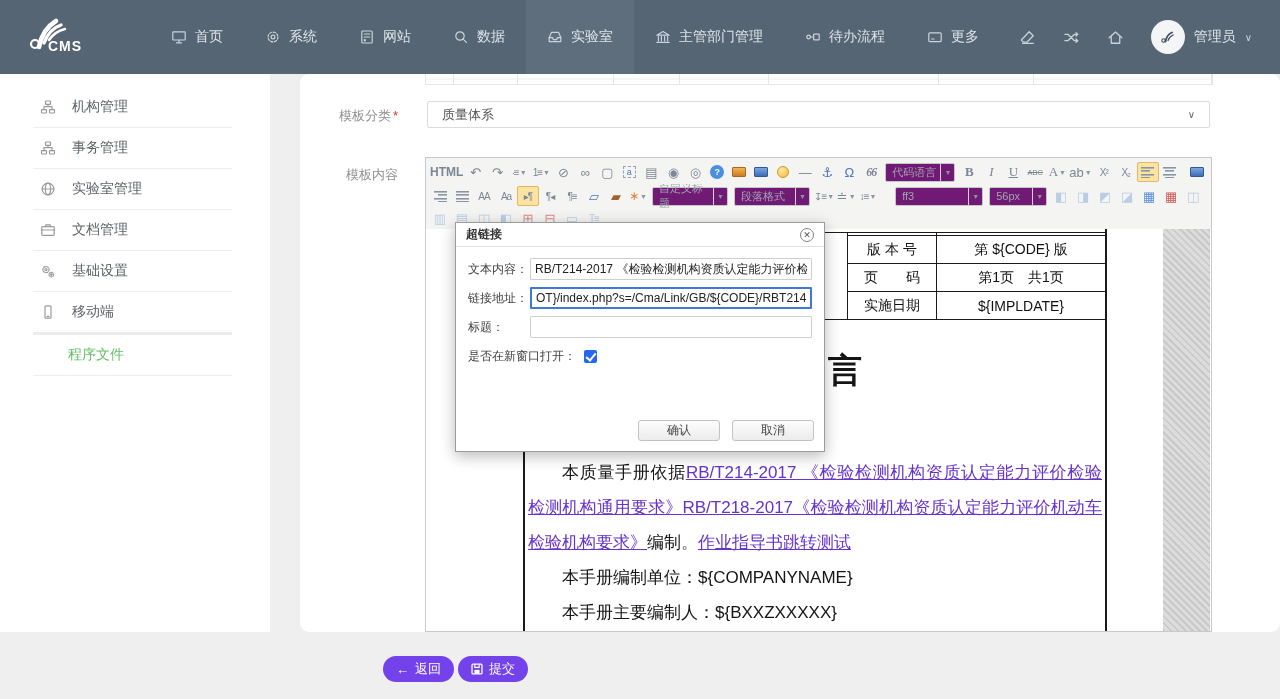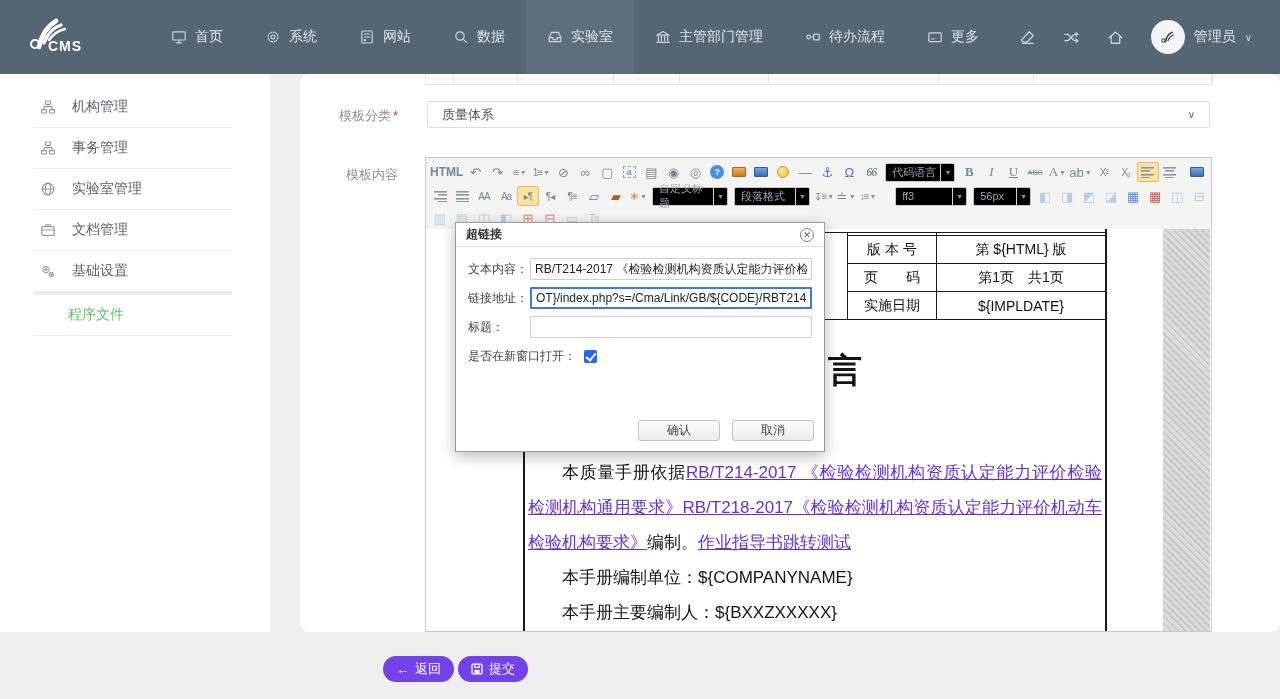--- a/index.html
+++ b/index.html
@@ -84,21 +84,21 @@
           background-image:linear-gradient(#8a95a3,#8a95a3),linear-gradient(#8a95a3,#8a95a3),
                            linear-gradient(#8a95a3,#8a95a3),linear-gradient(#8a95a3,#8a95a3); }
   .g-al { background-size:13px 1.6px,9px 1.6px,13px 1.6px,9px 1.6px;
           background-position:0 1px,0 4.4px,0 7.8px,0 11px; }
   .g-ac { background-size:13px 1.6px,9px 1.6px,13px 1.6px,9px 1.6px;
           background-position:0 1px,2px 4.4px,0 7.8px,2px 11px; }
   .g-ar { background-size:13px 1.6px,9px 1.6px,13px 1.6px,9px 1.6px;
           background-position:0 1px,4px 4.4px,0 7.8px,4px 11px; }
   .g-aj { background-size:13px 1.6px,13px 1.6px,13px 1.6px,13px 1.6px;
           background-position:0 1px,0 4.4px,0 7.8px,0 11px; }
-  .tb-select { height:19px; border:1px solid #c6c6c6; background:#000000; color:#a0a6ad;
+  .tb-select { height:19px; border:1px solid #c6c6c6; background:#701a75; color:#a0a6ad;
                font-size:11px; display:flex; align-items:center; padding-left:6px; margin:0 3px;
                border-radius:2px; cursor:pointer; flex:0 0 auto; }
   .tb-select .sel-arrow { height:100%; display:flex; align-items:center; padding:0 3px;
                border-left:1px solid #d4d4d4; margin-left:auto; font-size:7px; color:#8a95a3; }
   .push { margin-left:auto; }
 
   .editor-content { position:absolute; top:71px; left:0; right:0; bottom:0; background:#fff;
                     overflow:hidden; }
   .hatch { position:absolute; top:0; bottom:0; right:1px; width:47px;
            background:repeating-linear-gradient(45deg,#c9c9c9 0 2px,#dcdcdc 2px 5px); }
@@ -314,20 +314,29 @@
         <svg viewBox="0 0 16 16" fill="none" stroke="currentColor" stroke-width="1.2" stroke-linecap="round" stroke-linejoin="round">
           <circle cx="6" cy="6.6" r="3.1" stroke-dasharray="1.7 1.3"></circle>
           <circle cx="6" cy="6.6" r="1.1"></circle>
           <circle cx="11.3" cy="11.6" r="2.3" stroke-dasharray="1.4 1.1"></circle>
           <circle cx="11.3" cy="11.6" r=".7"></circle>
         </svg>
       </span>
       <span>基础设置</span>
     </div>
     <div class="side-div"></div>
+    <div class="side-item">
+      <span class="side-ic">
+        <svg viewBox="0 0 16 16" fill="none" stroke="currentColor" stroke-width="1.2" stroke-linecap="round" stroke-linejoin="round">
+          <rect x="5" y="1.8" width="6" height="12.4" rx="1"></rect>
+          <path d="M7 12.3h2"></path>
+        </svg>
+      </span>
+      <span>移动端</span>
+    </div>
     <div class="side-div"></div>
     <div class="side-div"></div>
     <div class="side-div"></div>
     <div class="side-item child green">
       <span>程序文件</span>
     </div>
     <div class="side-div"></div>
   </div>
 
 <div class="content">
@@ -504,21 +513,21 @@
             <span class="tb-dd">▼</span>
           </span>
           <span class="tb-btn">
             <span>≐</span>
             <span class="tb-dd">▼</span>
           </span>
           <span class="tb-btn">
             <span class="g-small">↕≡</span>
             <span class="tb-dd">▼</span>
           </span>
-          <span class="tb-select" style="width: 72px; margin-left: 16px;">
+          <span class="tb-select" style="width: 88px; margin-left: 16px;">
             <span>ff3</span>
             <span class="sel-arrow">▼</span>
           </span>
           <span class="tb-select" style="width: 58px;">
             <span>56px</span>
             <span class="sel-arrow">▼</span>
           </span>
           <span class="tb-btn">
             <span class="g-dis">◧</span>
           </span>
@@ -584,21 +593,21 @@
               <col style="width:169px">
             </colgroup>
           <tbody>
               <tr class="tiny">
                 <td rowspan="4"></td>
                 <td></td>
                 <td></td>
               </tr>
               <tr>
                 <td>版 本 号</td>
-                <td>第 ${HTML} 版</td>
+                <td>第 ${CODE} 版</td>
               </tr>
               <tr>
                 <td>页　　码</td>
                 <td>第1页　共1页</td>
               </tr>
               <tr>
                 <td>实施日期</td>
                 <td>${IMPLDATE}</td>
               </tr>
             </tbody>

